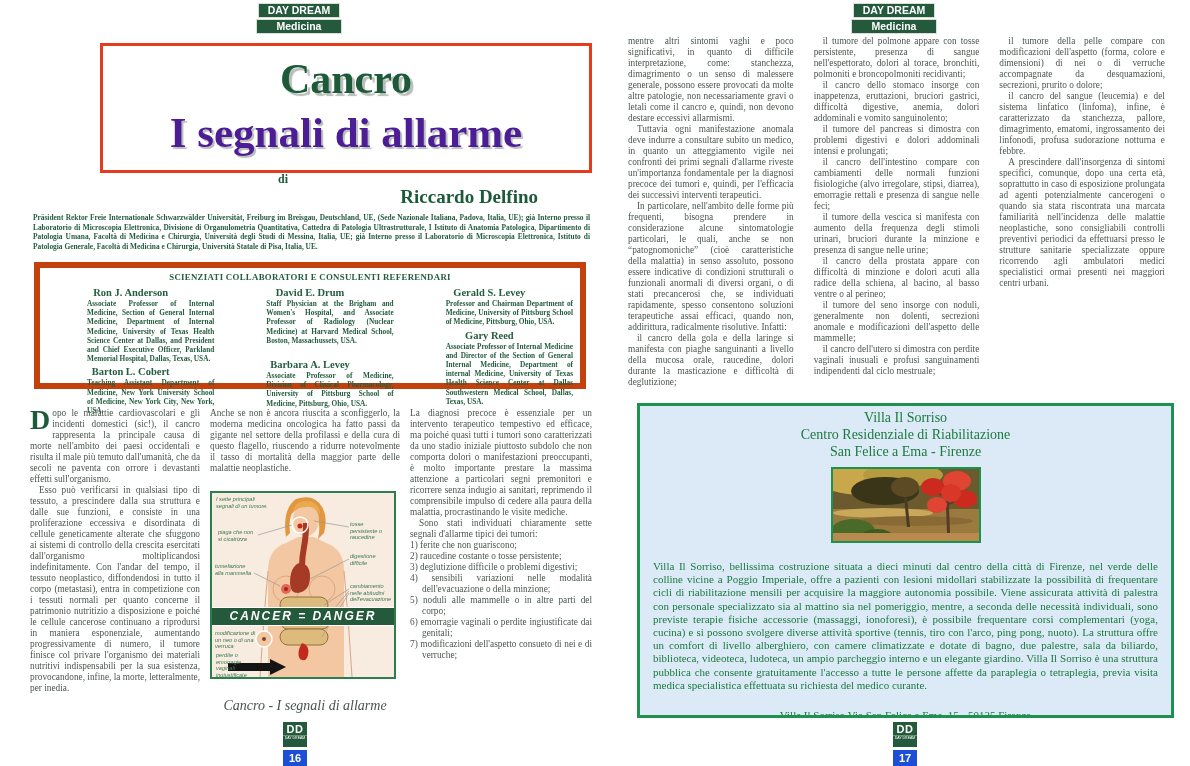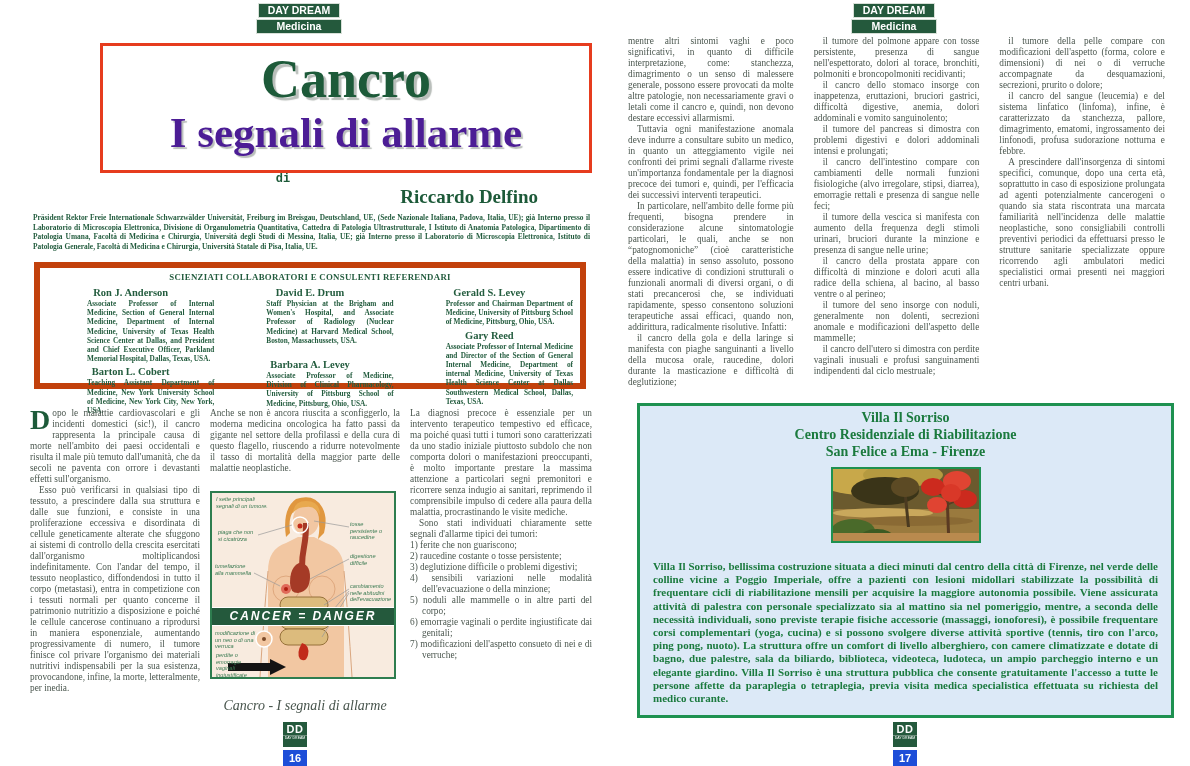--- a/index.html
+++ b/index.html
@@ -12,27 +12,27 @@
   
   .badge{position:absolute;background:#24593c;color:#fff;
          font-family:"Liberation Sans",sans-serif;font-weight:bold;
          text-align:center;box-sizing:border-box;border:1px solid #d8e0d8;}
   .badge-main{font-size:10.5px;line-height:13px;height:15px;}
   .badge-sub{font-size:10.5px;line-height:13px;height:15px;}
 
   
   .title-box{position:absolute;left:100px;top:43px;width:486px;height:124px;
              border:3px solid #e63c1e;text-align:center;box-sizing:content-box;}
-  .title-l1{font-size:54px;line-height:62px;font-weight:bold;color:#1d5a39;
+  .title-l1{font-size:42px;line-height:62px;font-weight:bold;color:#1d5a39;
             text-shadow:3px 3px 1px #b9beba;margin-top:2px;}
   .title-l2{font-size:43px;line-height:46px;font-weight:bold;color:#4c1d95;
             text-shadow:2px 2px 1px #b9beba;}
 
   .byline{position:absolute;left:28px;top:172px;width:510px;text-align:center;color:#1d5a39;}
-  .byline .di{font-size:12px;font-weight:bold;line-height:14px;font-family:Liberation Mono, monospace;}
+  .byline .di{font-size:12px;font-weight:bold;line-height:14px;}
   .byline .auth{font-size:19px;font-weight:bold;line-height:22px;text-align:right;}
 
   .creds{position:absolute;left:33px;top:213px;width:557px;
          font-size:7.4px;line-height:9.6px;font-weight:bold;color:#235c3e;
          text-align:justify;}
 
   
   .sci-box{position:absolute;left:34px;top:262px;width:552px;height:127px;
            border:6px solid #c2410c;padding:3px 7px;box-sizing:border-box;color:#235c3e;}
   .sci-head{font-size:8.8px;font-weight:bold;text-align:center;letter-spacing:.3px;margin:1px 0 2px;}
@@ -82,21 +82,21 @@
   
   .cols-right{position:absolute;left:18px;top:36px;width:537px;height:360px;
               column-count:3;column-gap:20px;column-fill:auto;
               font-size:9.3px;line-height:11px;text-align:justify;overflow:hidden;}
   .cols-right p{margin:0;}
   .cols-right p.ind{text-indent:9px;}
 
   
   .villa{position:absolute;left:27px;top:403px;width:531px;height:309px;
          border:3px solid #1e9150;background:#dce9f7;color:#1b7a3e;
-         box-sizing:content-box;overflow:hidden;font-weight:bold;}
+         box-sizing:content-box;overflow:hidden;}
   .villa-t{font-size:14px;line-height:17px;text-align:center;}
   .villa-t:first-child{margin-top:3px;}
   .villa-img{width:146px;height:72px;border:2px solid #1e9150;margin:7px auto 8px;
              display:block;background:#6b5a2e;}
   .villa-body{margin:17px 13px;font-size:11px;line-height:13.2px;text-align:justify;}
   .villa-addr{font-size:11px;line-height:13.5px;text-align:center;}
   .villa-addr.first{margin-top:5px;}
 </style>
 </head>
 <body>

